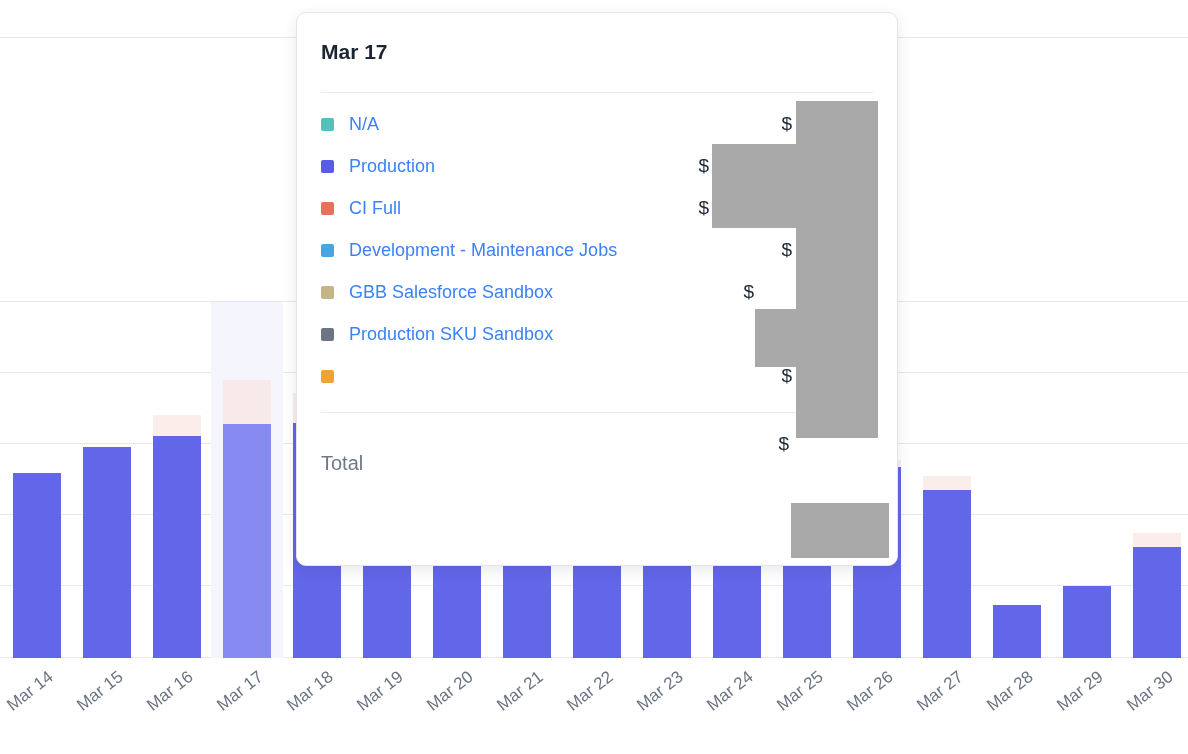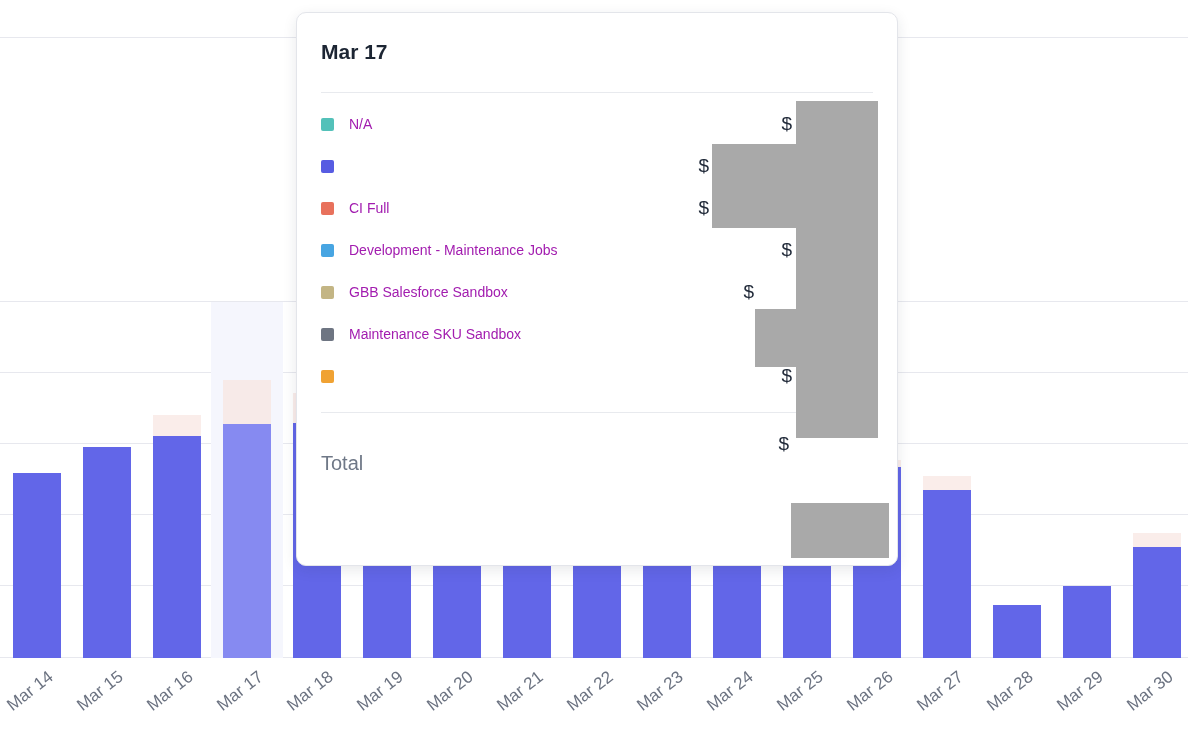--- a/index.html
+++ b/index.html
@@ -22,21 +22,21 @@
     background:#ffffff; border:1px solid #e3e5ea; border-radius:10px;
     box-shadow:0 4px 14px rgba(30,40,60,0.10); z-index:10;
   }
   .tt-title {
     padding:26px 24px 0 24px; font-size:21px; font-weight:700; color:#1c2533; line-height:26px;
   }
   .tt-divider { margin:27px 24px 0 24px; border-top:1px solid #e8eaee; height:0; }
   .tt-rows { padding:10px 0 0 24px; position:relative; }
   .tt-row { position:relative; min-height:42px; display:flex; align-items:center; }
   .swatch { width:13px; height:13px; border-radius:2px; margin-right:15px; flex:none; }
-  .tt-lbl { font-size:14px; color:#a21caf; line-height:42px; max-width:275px; }
+  .tt-lbl { font-size:18px; color:#3b82f6; line-height:42px; max-width:275px; }
   .tt-val { position:absolute; top:50%; transform:translateY(-50%); font-size:19px; color:#222b3a; }
   .tt-divider2 { margin:15px 24px 0 24px; border-top:1px solid #e8eaee; height:0; }
   .tt-total { position:relative; height:62px; display:flex; align-items:flex-end; padding-left:24px; }
   .tt-total-lbl { font-size:20px; color:#6f7887; }
   .redact { position:absolute; background:#a9a9a9; z-index:5; }
   .redact-1 { left:499px; top:88px;  width:82px; height:337px; }
   .redact-2 { left:415px; top:131px; width:84px; height:84px; }
   .redact-3 { left:458px; top:296px; width:41px; height:58px; }
   .redact-4 { left:494px; top:490px; width:98px; height:55px; }
 </style>
@@ -103,40 +103,41 @@
     <div class="tt-title">Mar 17</div>
     <div class="tt-divider"></div>
     <div class="tt-rows" id="tt-rows">
         <div class="tt-row">
           <span class="swatch" style="background: rgb(83, 193, 185);"></span>
           <span class="tt-lbl">N/A</span>
           <span class="tt-val" style="right: 105px;">$</span>
         </div>
         <div class="tt-row">
           <span class="swatch" style="background: rgb(87, 92, 226);"></span>
+          <span class="tt-lbl">Production</span>
           <span class="tt-val" style="right: 188px;">$</span>
         </div>
         <div class="tt-row">
           <span class="swatch" style="background: rgb(232, 113, 92);"></span>
           <span class="tt-lbl">CI Full</span>
           <span class="tt-val" style="right: 188px;">$</span>
         </div>
         <div class="tt-row">
           <span class="swatch" style="background: rgb(71, 165, 226);"></span>
           <span class="tt-lbl">Development - Maintenance Jobs</span>
           <span class="tt-val" style="right: 105px;">$</span>
         </div>
         <div class="tt-row">
           <span class="swatch" style="background: rgb(195, 181, 132);"></span>
           <span class="tt-lbl">GBB Salesforce Sandbox</span>
           <span class="tt-val" style="right: 143px;">$</span>
         </div>
         <div class="tt-row">
           <span class="swatch" style="background: rgb(110, 117, 130);"></span>
-          <span class="tt-lbl">Maintenance SKU Sandbox</span>
+          <span class="tt-lbl">Production SKU Sandbox</span>
           <span class="tt-val" style="right: 105px;">$</span>
         </div>
         <div class="tt-row">
           <span class="swatch" style="background: rgb(240, 162, 51);"></span>
           <span class="tt-val" style="right: 105px;">$</span>
         </div>
       </div>
     <div class="tt-divider2"></div>
     <div class="tt-total">
       <span class="tt-total-lbl">Total</span>

